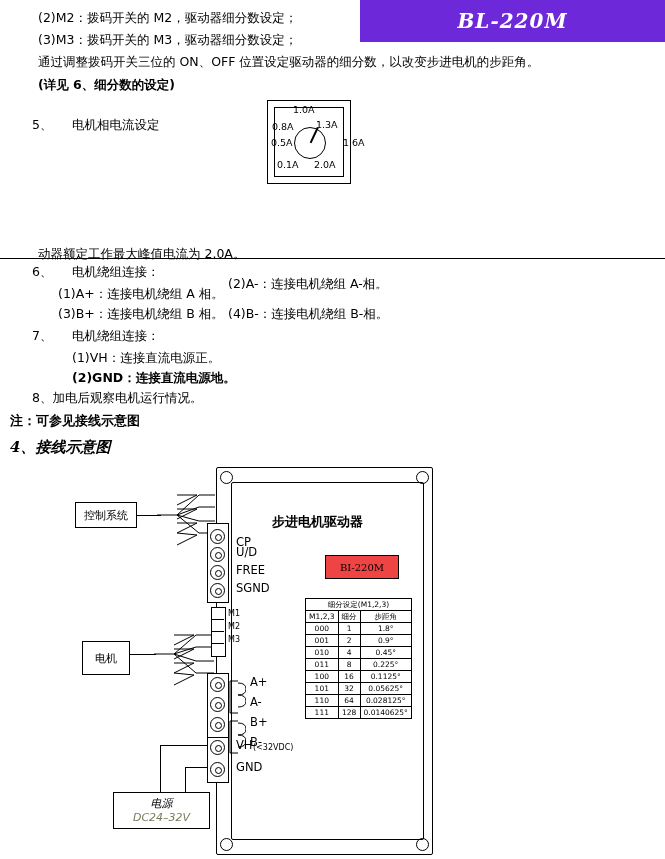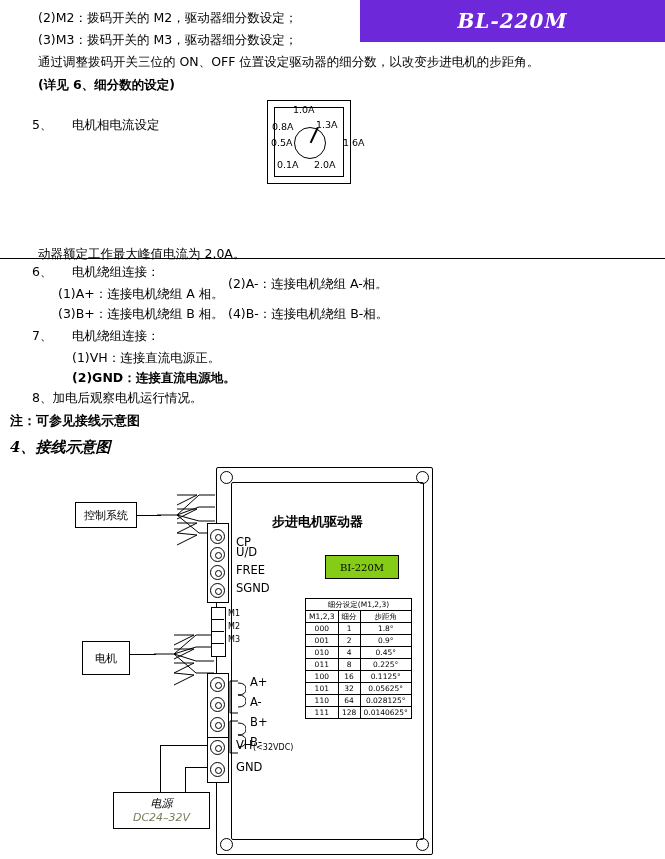--- a/index.html
+++ b/index.html
@@ -63,21 +63,21 @@
   .dlabel{position:absolute;font-size:11.5px;white-space:nowrap;}
   .dsmall{position:absolute;font-size:8px;white-space:nowrap;}
 
   
   .fan{position:absolute;}
 
   
   .mtable{position:absolute;left:305px;top:143px;border-collapse:collapse;font-size:7.5px;background:#fff;}
   .mtable td,.mtable th{border:0.8px solid #000;padding:0px 3px;text-align:center;font-weight:normal;line-height:11px;font-family:"DejaVu Sans","Liberation Sans",sans-serif;margin-top:28px;}
 
-  .modelbox{position:absolute;left:325px;top:100px;width:72px;height:22px;border:1px solid #000;display:flex;align-items:center;justify-content:center;font-size:10px;font-family:"DejaVu Serif","Liberation Serif",serif;background:#84cc16;}
+  .modelbox{position:absolute;left:325px;top:100px;width:72px;height:22px;border:1px solid #000;display:flex;align-items:center;justify-content:center;font-size:10px;font-family:"DejaVu Serif","Liberation Serif",serif;background:#ef4444;}
 
   .title-cn{position:absolute;font-size:13px;font-weight:bold;}
   .powerbox{position:absolute;left:113px;top:337px;width:95px;height:35px;border:1.2px solid #000;background:#fff;font-style:italic;}
   .pb1{position:absolute;width:100%;top:3px;text-align:center;font-size:11px;}
   .pb2{position:absolute;width:100%;top:18px;text-align:center;font-size:11px;color:#7a7a5a;}
 </style>
 </head>
 <body>
 
 <div class="page">

